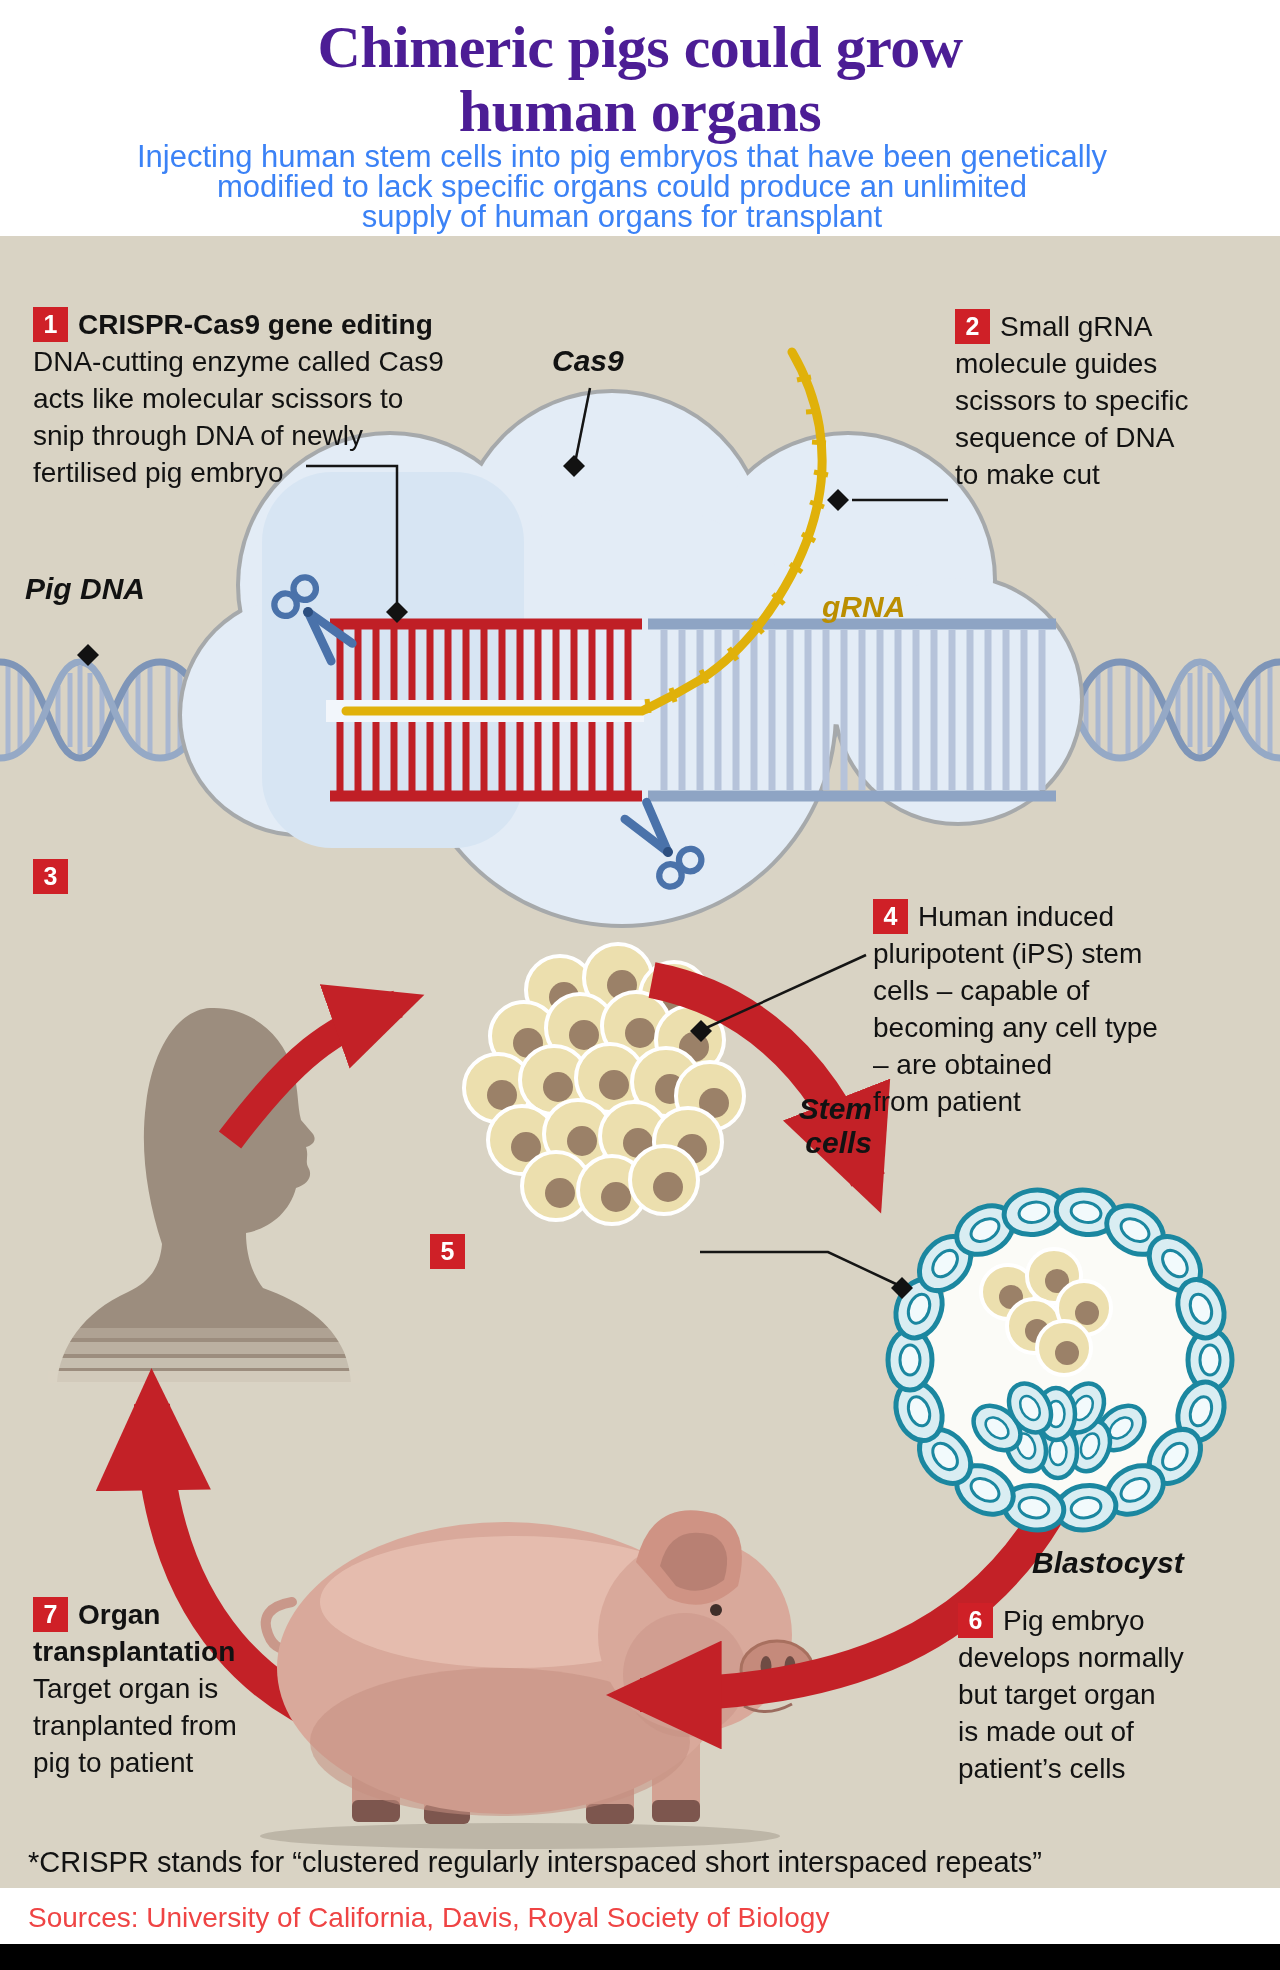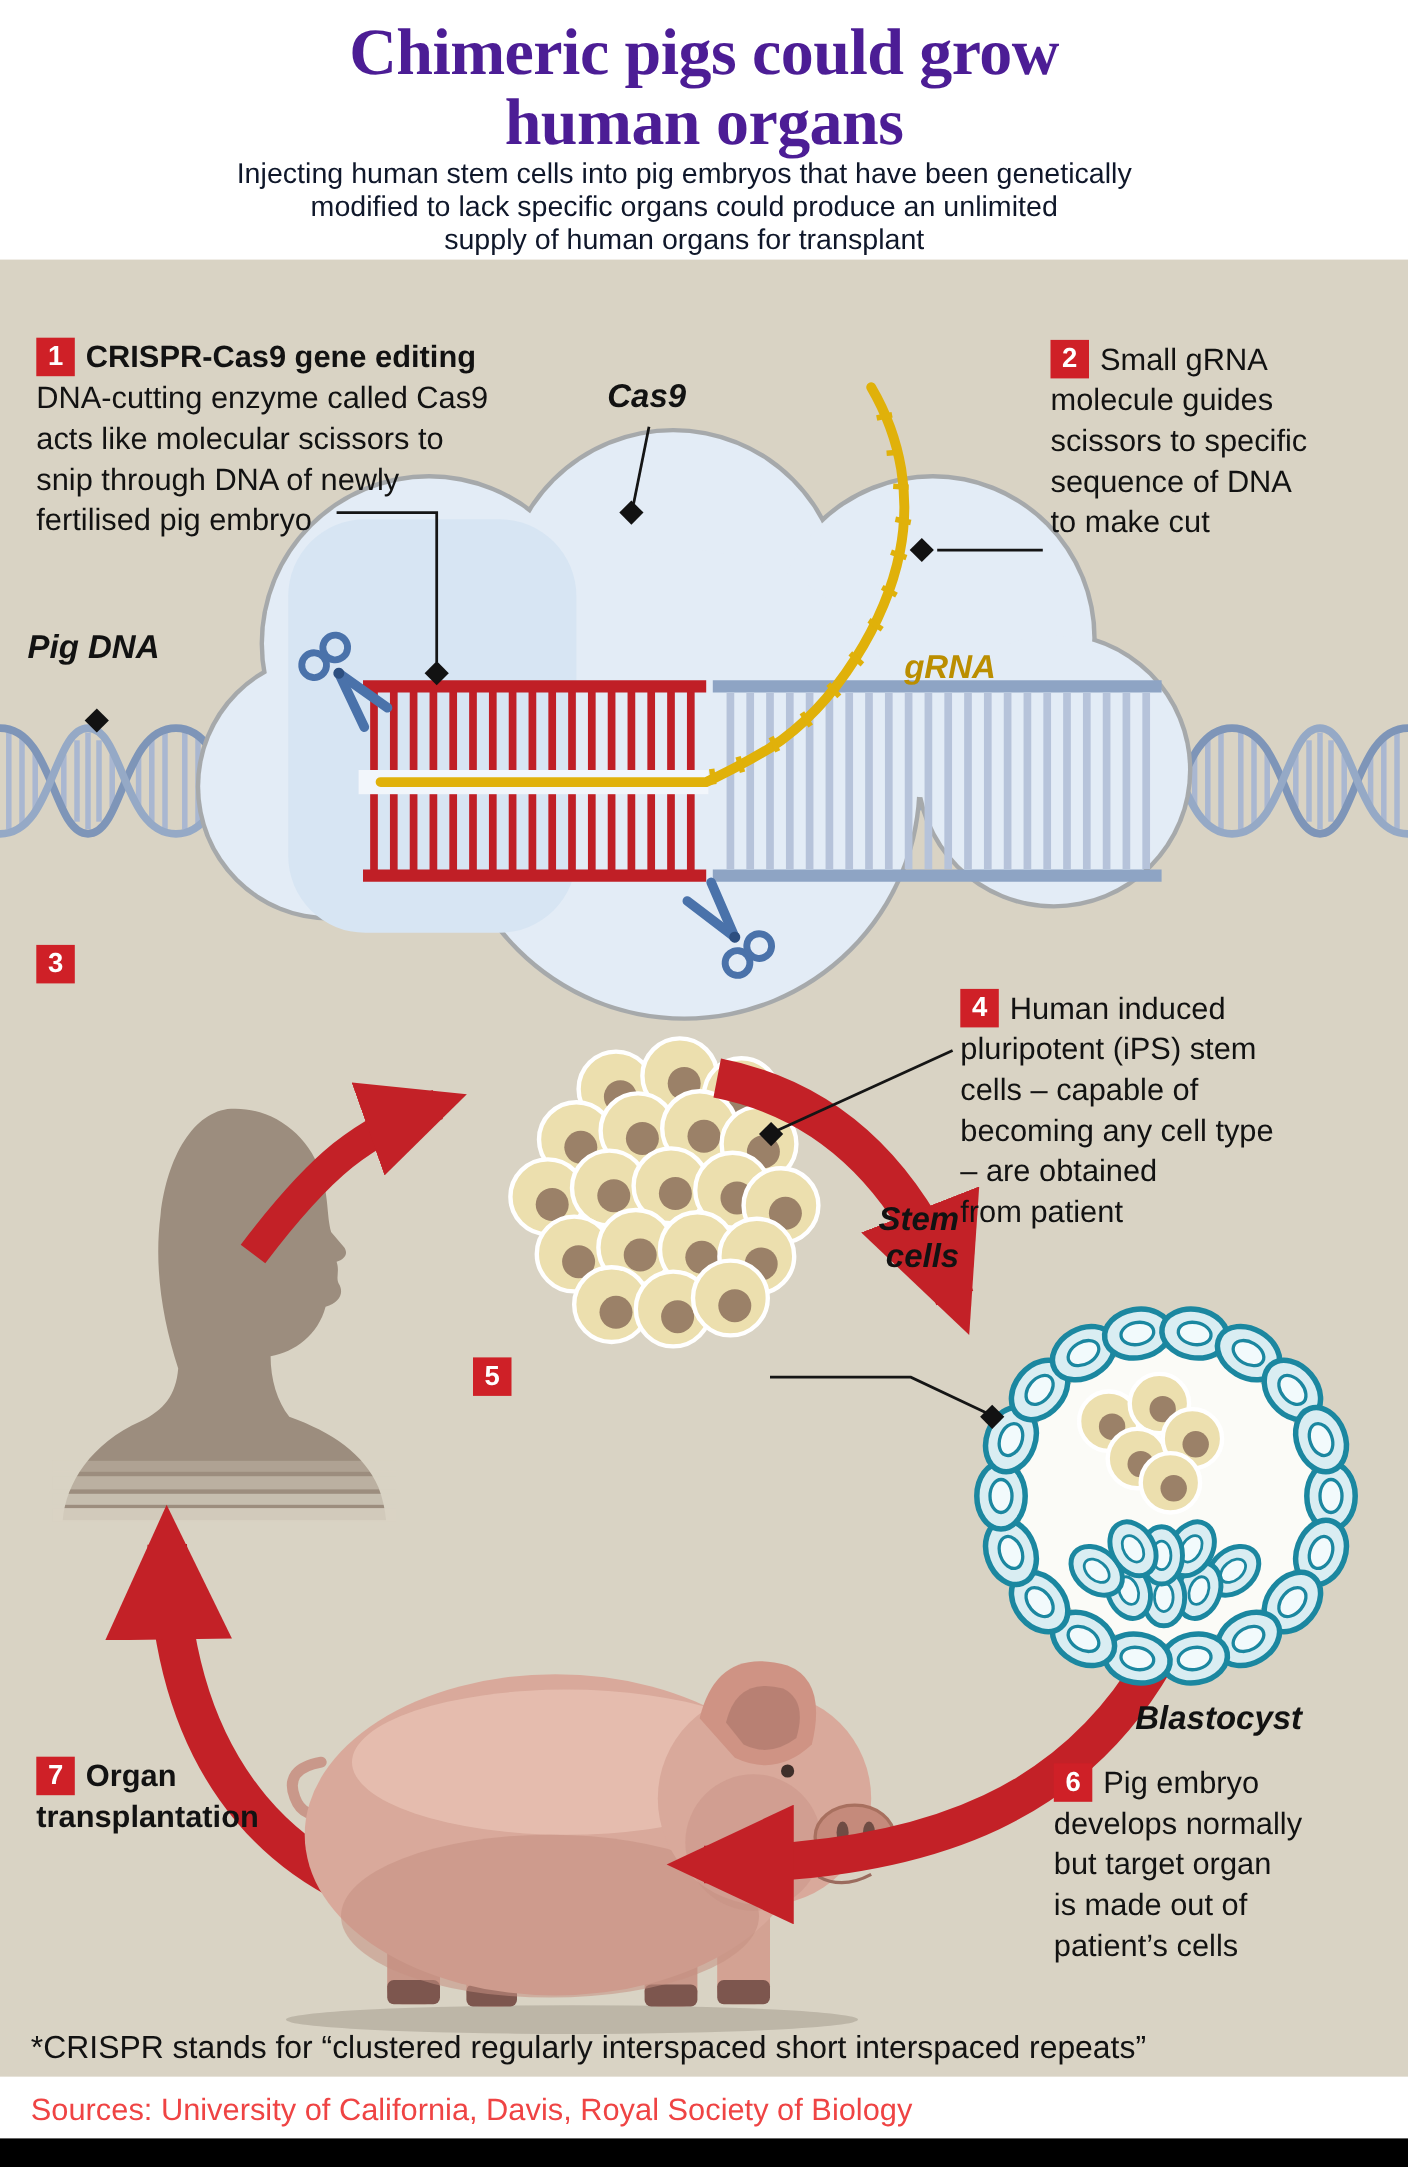--- a/index.html
+++ b/index.html
@@ -7,21 +7,21 @@
         font-family:"Liberation Sans","DejaVu Sans",sans-serif;}
   .band{position:absolute;left:0;width:1280px;}
   .band-main{top:236px;height:1652px;background:#d9d3c4;}
   .band-footer{top:1888px;height:56px;background:#ffffff;}
   .band-bottom{top:1944px;height:26px;background:#000000;}
   #art{position:absolute;left:0;top:0;}
   .title{position:absolute;left:0;top:16px;width:1280px;text-align:center;
          font-family:"Liberation Serif","DejaVu Serif",serif;font-weight:bold;
          font-size:60px;line-height:1.06;color:#4c1d95;white-space:pre-line;letter-spacing:-0.5px;}
   .subtitle{position:absolute;left:0;top:142px;width:1244px;text-align:center;
-            font-size:26px;line-height:30px;color:#0f172a;white-space:pre-line;}
+            font-size:31px;line-height:30px;color:#3b82f6;white-space:pre-line;}
   .step{position:absolute;font-size:28px;line-height:37px;color:#121212;}
   .numbox{float:left;width:35px;height:35px;margin:1px 10px 0 0;background:#cf2027;color:#ffffff;
           font-weight:bold;font-size:25px;line-height:35px;text-align:center;}
   .step-heading{font-weight:bold;white-space:pre-line;margin-top:27px;}
   .step-body{white-space:pre-line;}
   .block{display:block;}
   .dlabel{position:absolute;font-weight:bold;font-style:italic;font-size:30px;line-height:34px;
           color:#121212;white-space:pre-line;}
   .grna-label{color:#bb8e00;}
   .footnote{position:absolute;font-size:29px;color:#121212;}
@@ -499,20 +499,23 @@
 develops normally
 but target organ
 is made out of
 patient’s cells</span>
   </div>
 
   <div class="step" style="left:33px;top:1596px;width:300px">
     <span class="numbox">7</span>
     <span class="step-heading">Organ
 transplantation</span>
+    <span class="step-body block">Target organ is
+tranplanted from
+pig to patient</span>
   </div>
 
   <div class="dlabel" style="left:552px;top:344px">Cas9</div>
   <div class="dlabel" style="left:25px;top:572px">Pig DNA</div>
   <div class="dlabel grna-label" style="left:822px;top:590px">gRNA</div>
   <div class="dlabel" style="left:752px;top:1092px;width:120px;text-align:right">Stem
 cells</div>
   <div class="dlabel" style="left:1032px;top:1546px">Blastocyst</div>
 
   <div class="footnote" style="left:28px;top:1846px;width:1230px">*CRISPR stands for “clustered regularly interspaced short interspaced repeats”</div>

